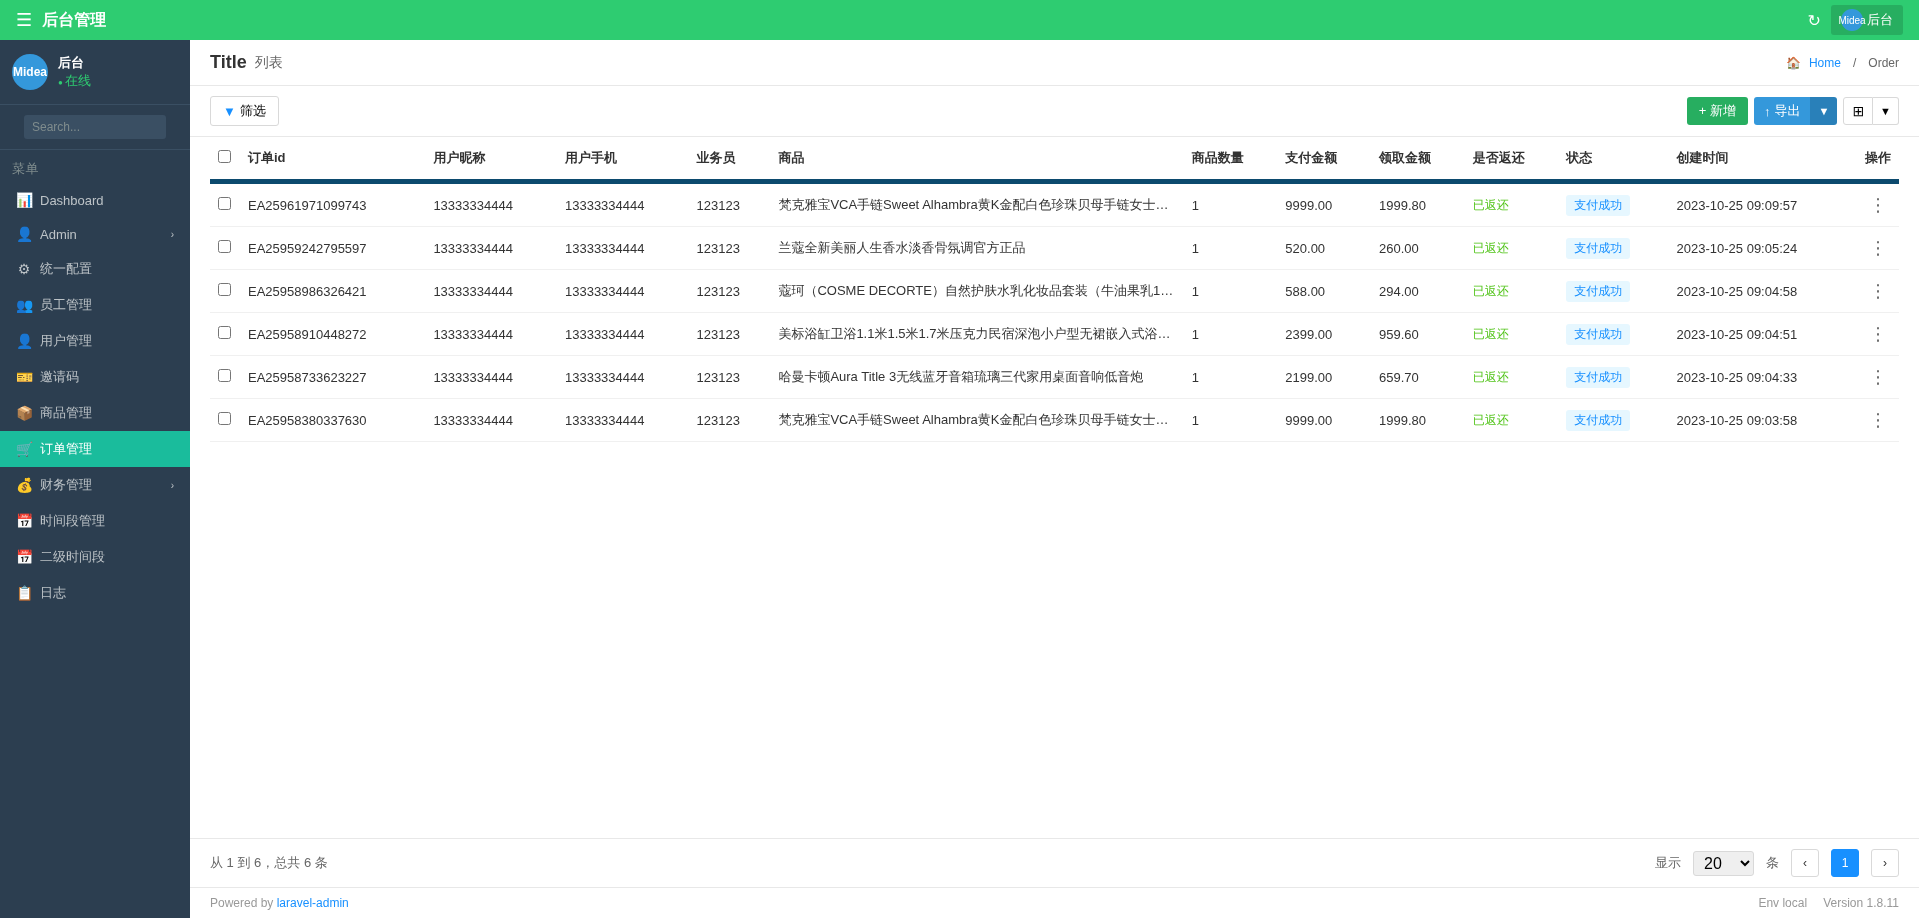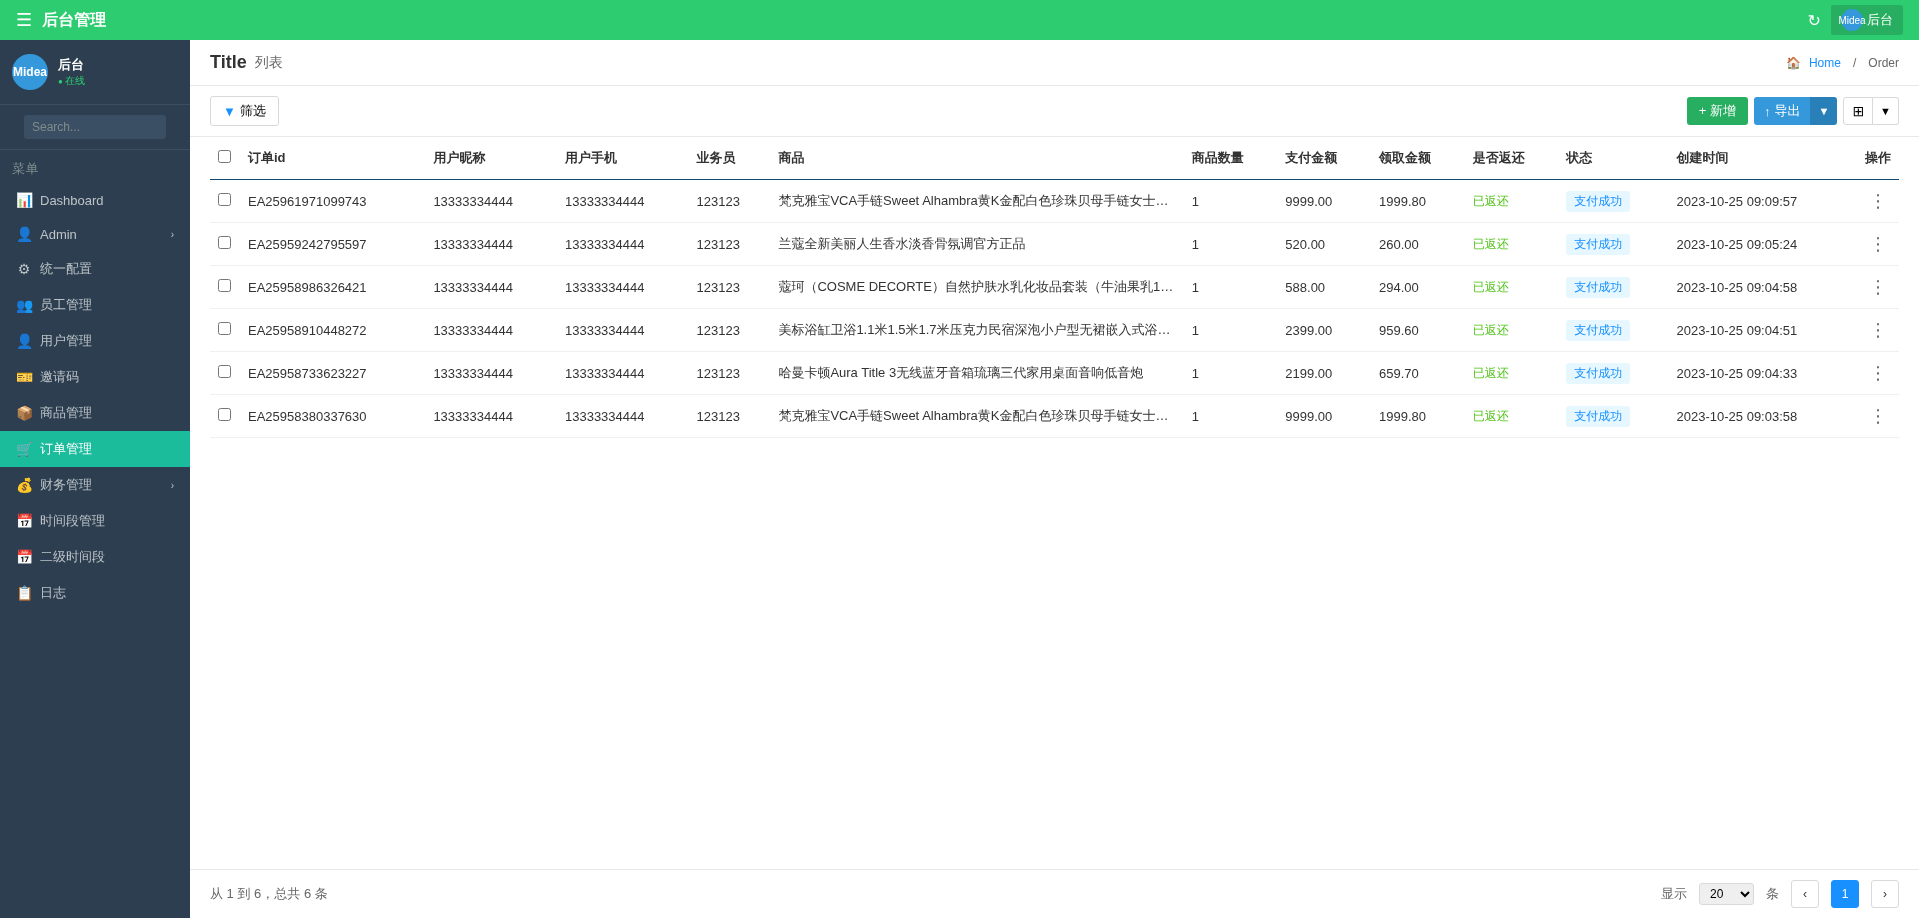--- a/index.html
+++ b/index.html
@@ -52,21 +52,21 @@
       border-bottom: 1px solid #3a4f63;
     }
     .sidebar-avatar {
       width: 36px; height: 36px;
       background: #3498db;
       border-radius: 50%;
       display: flex; align-items: center; justify-content: center;
       color: white; font-size: 12px; font-weight: bold; flex-shrink: 0;
     }
     .sidebar-username { color: white; font-size: 13px; font-weight: bold; }
-    .sidebar-status { color: #2ecc71; font-size: 10px; }
+    .sidebar-status { color: #2ecc71; font-size: 13px; }
     .sidebar-status::before { content: "● "; font-size: 8px; }
     .sidebar-search {
       padding: 10px 24px;
       border-bottom: 1px solid #3a4f63;
     }
     .sidebar-search-input {
       width: 100%;
       background: #3a4f63;
       border: none;
       border-radius: 3px;
@@ -190,21 +190,21 @@
     }
 
     
     .table-container {
       flex: 1;
       background: white;
       overflow-y: auto;
       padding: 0 20px;
     }
     table { width: 100%; border-collapse: collapse; }
-    thead tr { border-bottom: 1px solid #0c4a6e; }
+    thead tr { border-bottom: 5px solid #0c4a6e; }
     th {
       padding: 12px 8px;
       text-align: left;
       font-weight: 600;
       color: #333;
       font-size: 13px;
       white-space: nowrap;
     }
     td {
       padding: 10px 8px;
@@ -237,21 +237,21 @@
       border-top: 1px solid #e8e8e8;
       flex-shrink: 0;
       font-size: 13px;
       color: #666;
     }
     .pagination { display: flex; align-items: center; gap: 12px; }
     .page-size-select {
       padding: 2px 6px;
       border: 1px solid #d9d9d9;
       border-radius: 3px;
-      font-size: 12px;
+      font-size: 16px;
     }
     .page-btn {
       min-width: 28px; height: 28px;
       border: 1px solid #d9d9d9;
       background: white;
       cursor: pointer;
       border-radius: 3px;
       font-size: 12px;
       display: flex; align-items: center; justify-content: center;
       color: #333;
@@ -544,15 +544,29 @@
           <option>50</option>
           <option>100</option>
         </select>
         <span>条</span>
         <button class="page-btn">‹</button>
         <button class="page-btn active">1</button>
         <button class="page-btn">›</button>
       </div>
     </div>
 
+    <div class="app-footer">
+      <div>
+        <span>Powered by </span>
+        <a href="#">laravel-admin</a>
+      </div>
+      <div class="app-footer-right">
+        <span>
+          <span>Env</span> <span>local</span>
+        </span>
+        <span>
+          <span>Version</span> <span>1.8.11</span>
+        </span>
+      </div>
+    </div>
 
   </div>
 </div>
 
 </body></html>

